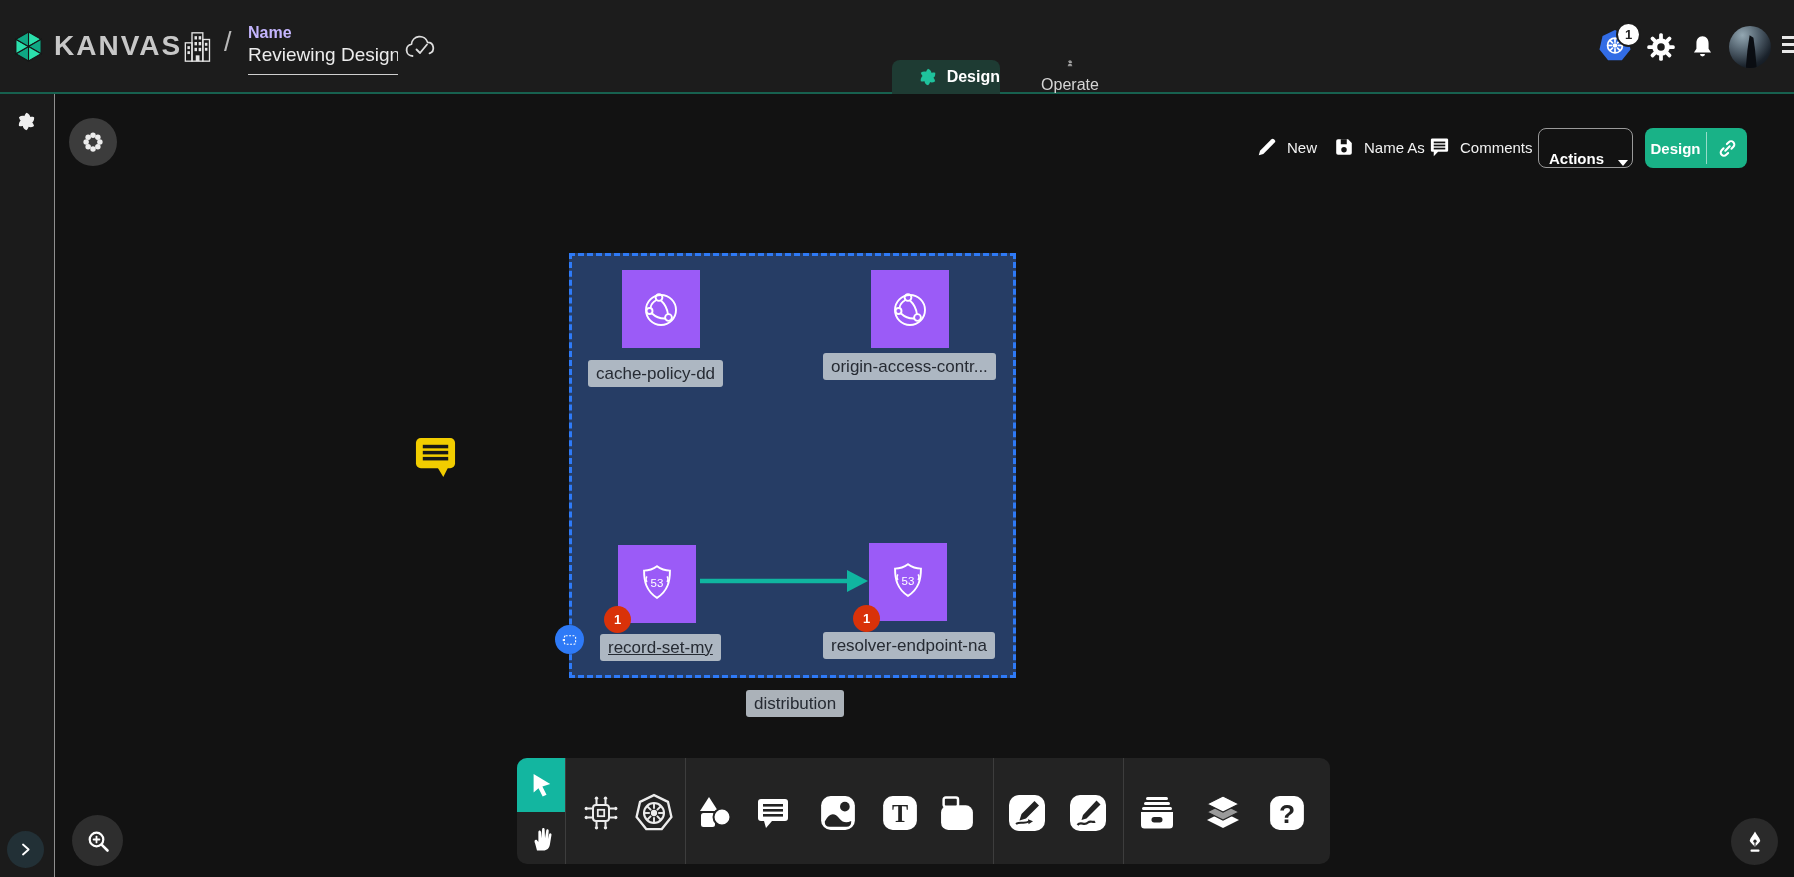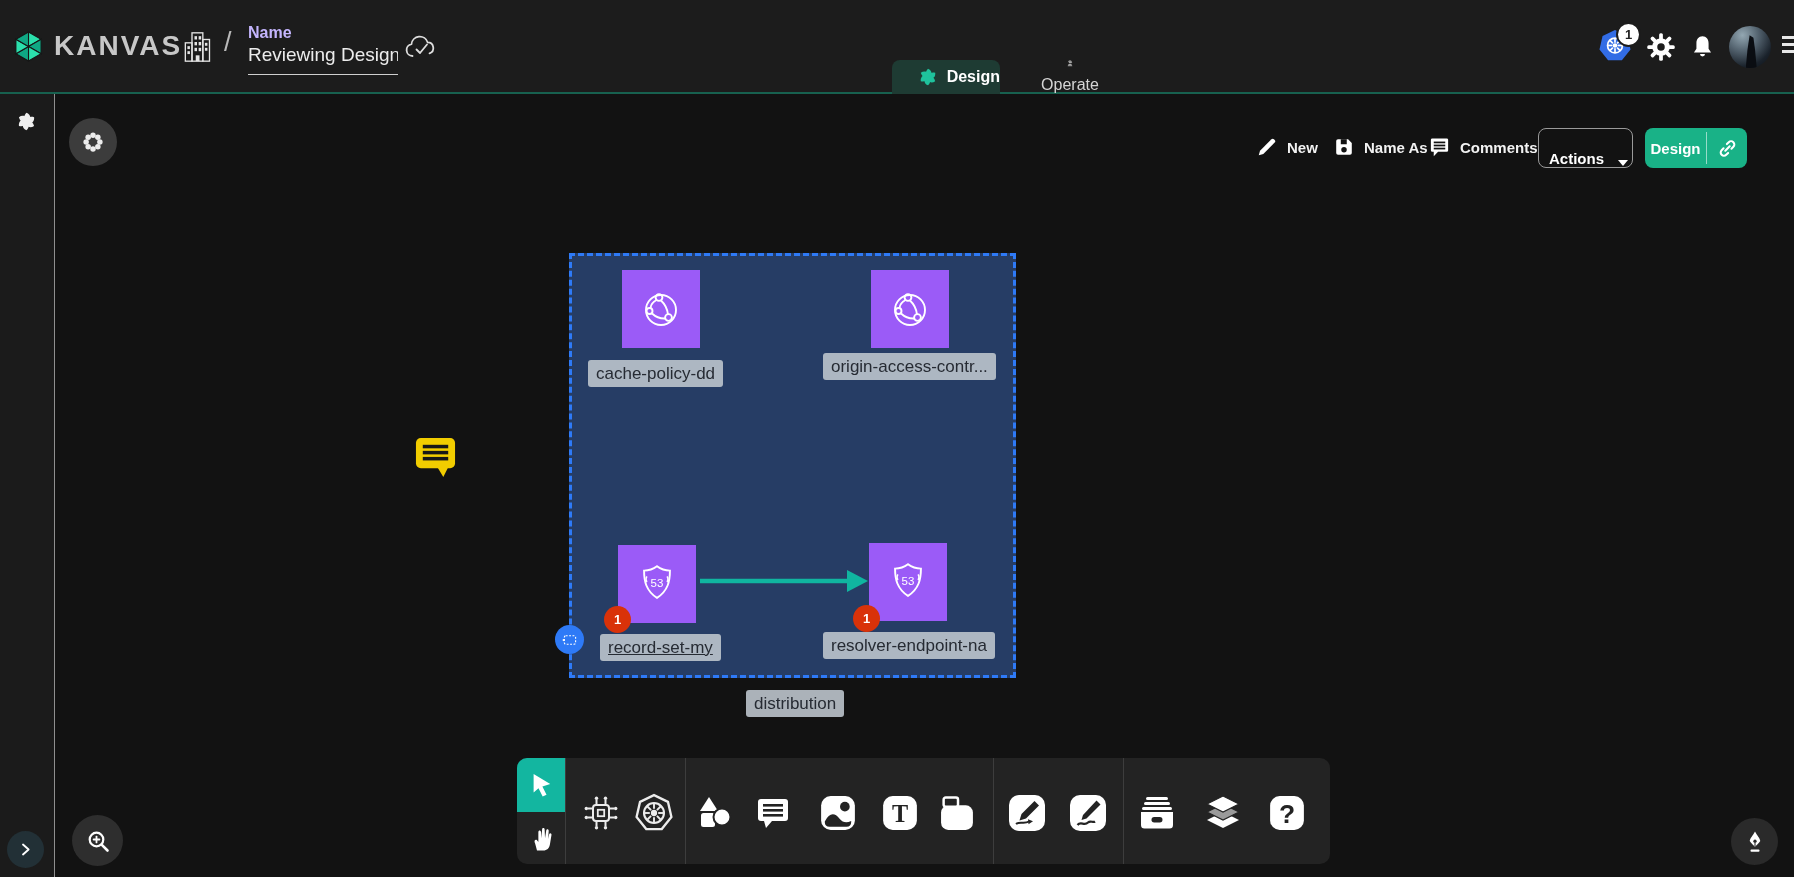--- a/index.html
+++ b/index.html
@@ -16,21 +16,21 @@
               color:#ececec;font-size:19px;width:150px;padding:2px 0 8px 0;font-family:"Liberation Sans",sans-serif;}
   .tab{position:absolute;top:60px;height:34px;display:flex;align-items:center;gap:9px;justify-content:flex-end;cursor:pointer;}
   .tab-active{background:#1e3b33;border-radius:8px 8px 0 0;}
   .tab-label{font-size:16px;color:#fff;font-weight:600;}
   .tab-label.inactive{color:#d5d5d5;font-weight:500;}
   .count-badge{position:absolute;width:21px;height:21px;border-radius:50%;background:#fff;color:#232323;
                font-size:13px;font-weight:700;display:flex;align-items:center;justify-content:center;border:2px solid #1c1c1c;}
   
   #sidebar{position:absolute;left:0;top:94px;width:55px;height:783px;background:#1b1b1b;border-right:1px solid #8f8f8f;box-sizing:border-box;}
   
-  .act-btn{display:flex;align-items:center;gap:9px;color:#f2f2f2;font-size:15px;font-weight:700;cursor:pointer;}
+  .act-btn{display:flex;align-items:center;gap:9px;color:#f2f2f2;font-size:15px;font-weight:400;cursor:pointer;}
   .outline-btn{border:1px solid #9a9a9a;border-radius:8px;height:40px;box-sizing:border-box;display:flex;align-items:stretch;color:#fff;}
   .share-btn{background:#19b287;border-radius:8px;height:40px;display:flex;align-items:stretch;color:#fff;}
   
   .node{position:absolute;width:78px;height:78px;background:#9b5bf7;display:flex;align-items:center;justify-content:center;}
   .pill{position:absolute;background:rgba(189,196,204,0.9);color:#262b33;font-size:17px;line-height:27px;
         padding:0 8px;border-radius:3px;white-space:nowrap;}
   .nbadge{position:absolute;width:27px;height:27px;border-radius:50%;background:#d93209;color:#fff;
           font-size:13px;font-weight:800;display:flex;align-items:center;justify-content:center;}
   
   #toolbox{position:absolute;left:517px;top:758px;width:813px;height:106px;background:#232323;border-radius:10px;}

